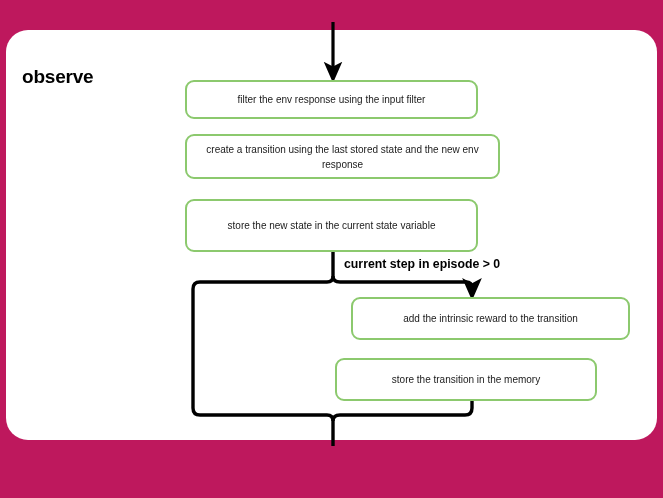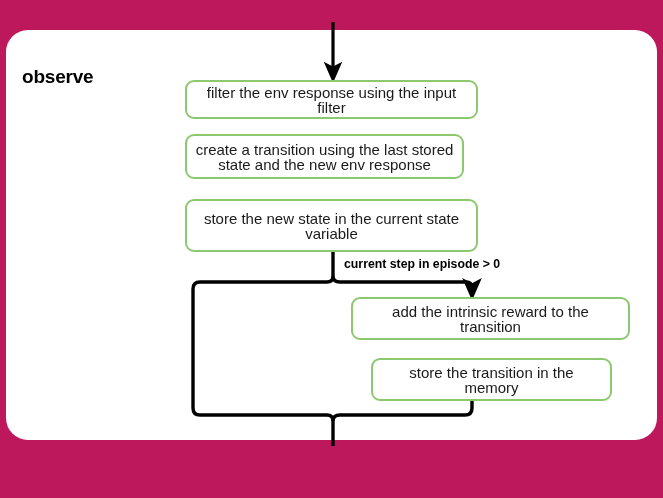--- a/index.html
+++ b/index.html
@@ -42,29 +42,29 @@
     position: absolute;
     box-sizing: border-box;
     background: #ffffff;
     border: 2.5px solid #8CC96E;
     border-radius: 9px;
     display: flex;
     align-items: center;
     justify-content: center;
     text-align: center;
     color: #1a1a1a;
-    font-size: 15px;
+    font-size: 10px;
     line-height: 15px;
     padding: 14px 8px;
   }
   #box-filter        { left: 185px; top: 80px;  width: 293px; height: 39px; }
-  #box-create        { left: 185px; top: 134px; width: 279px; height: 45px; }
+  #box-create        { left: 185px; top: 134px; width: 315px; height: 45px; }
   #box-store-state   { left: 185px; top: 199px; width: 293px; height: 53px; }
   #box-intrinsic     { left: 351px; top: 297px; width: 279px; height: 43px; }
-  #box-store-memory  { left: 371px; top: 358px; width: 241px; height: 43px; }
+  #box-store-memory  { left: 335px; top: 358px; width: 262px; height: 43px; }
 
   #cond-label {
     position: absolute;
     left: 344px;
     top: 257px;
     font-size: 12.3px;
     font-weight: bold;
     color: #000000;
     white-space: nowrap;
     text-align: center;

